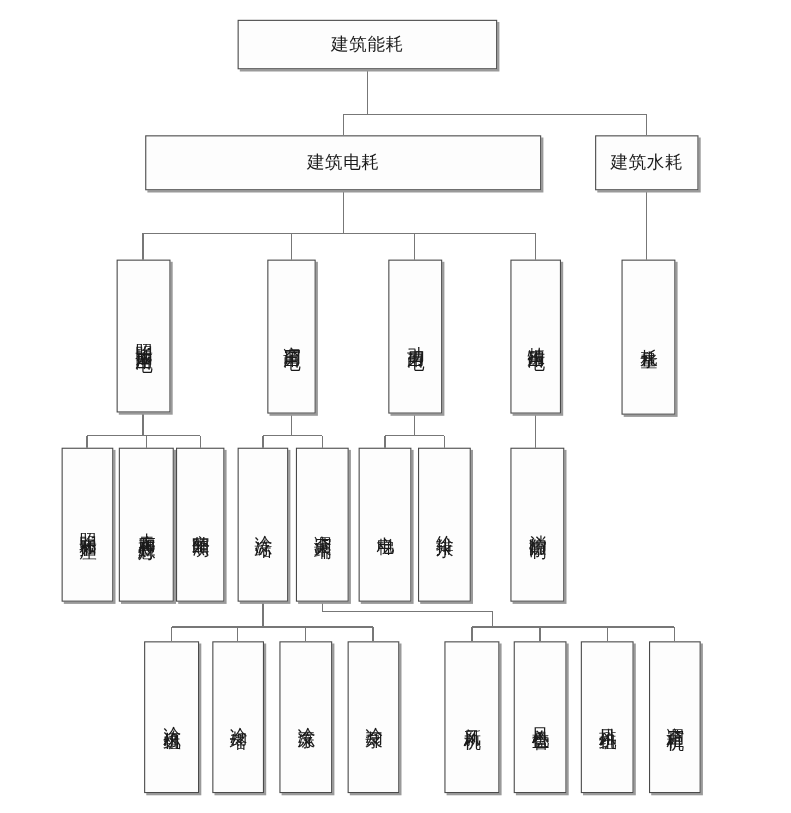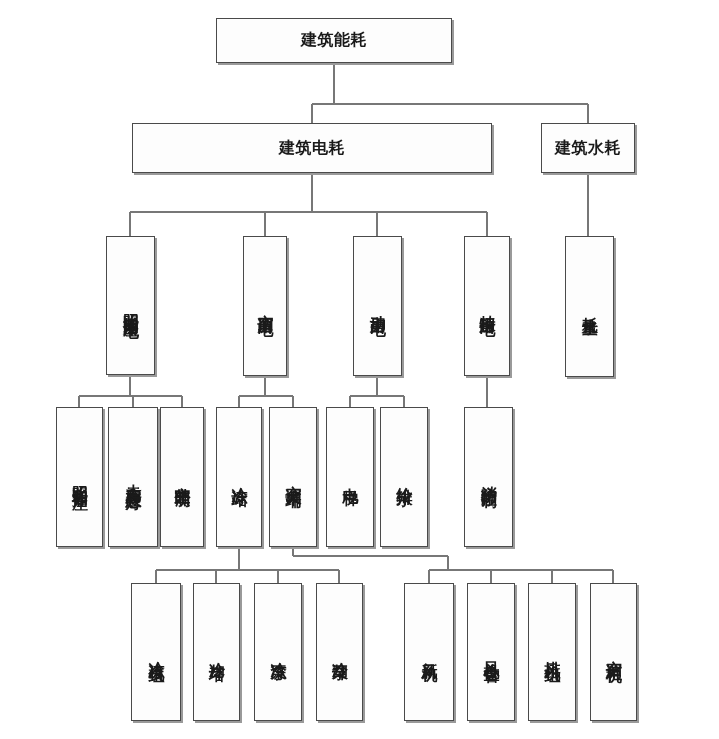--- a/index.html
+++ b/index.html
@@ -19,21 +19,20 @@
     box-shadow:2px 2px 0 0 #9a9a9a;
     display:flex;
     align-items:center;
     justify-content:center;
     color:#1a1a1a;
   }
   .node .label{
     display:block;
     line-height:1.18;
     letter-spacing:0.5px;
-    font-weight:bold;
   }
   .node.horiz .label{
     writing-mode:horizontal-tb;
     font-size:16px;
   }
   .node.vert .label{
     writing-mode:vertical-rl;
     text-orientation:upright;
     font-size:16px;
     letter-spacing:2px;

